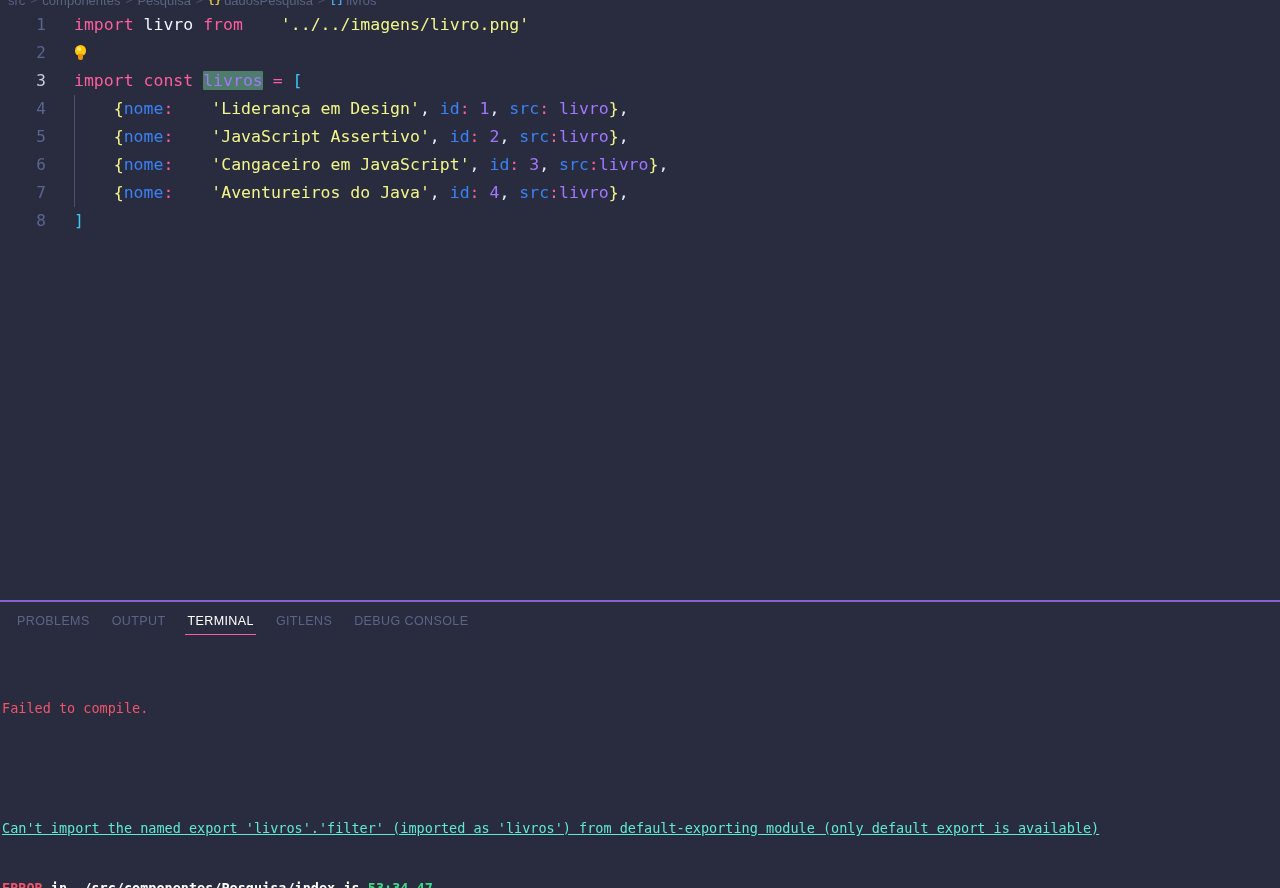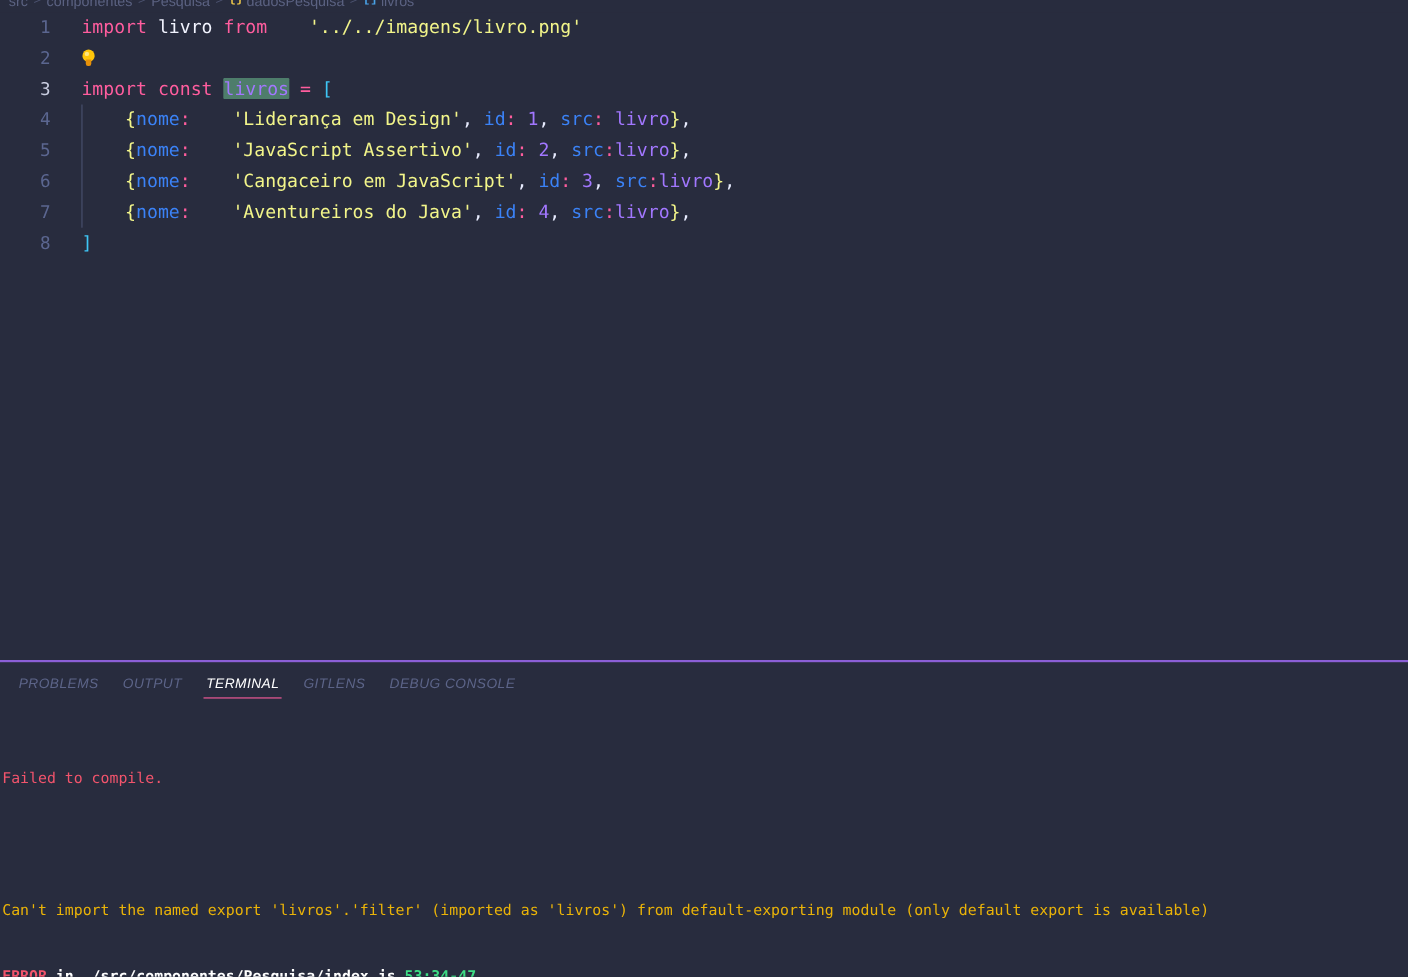--- a/index.html
+++ b/index.html
@@ -170,21 +170,20 @@
   }
   .ptab {
     position: relative;
     font-family: "Liberation Sans", sans-serif;
     font-size: 12.5px;
     letter-spacing: 0.4px;
     color: #5c6488;
     padding: 0 11px 7px 11px;
     cursor: pointer;
     white-space: nowrap;
-    font-style: italic;
   }
   .ptab.active { color: #ffffff; }
   .ptab.active::after {
     content: "";
     position: absolute;
     left: 9px; right: 9px;
     bottom: 0;
     height: 1.5px;
     background: #ff5d9e;
   }
@@ -197,21 +196,21 @@
     line-height: 20px;
     color: #d8dbe8;
     white-space: pre;
   }
   .trow { height: 20px; padding-left: 2px; white-space: pre; }
   .trow.blank { height: 20px; }
   .term-red     { color: #f2546c; }
   .term-err     { color: #f2546c; font-weight: bold; }
   .term-white-b { color: #ffffff; font-weight: bold; }
   .term-green   { color: #3ddc84; font-weight: bold; }
-  .term-plain   { color: #eab308; }
+  .term-plain   { color: #5eead4; text-decoration: underline; }
 </style>
 </head>
 <body>
 
 <div id="vscode-window">
 
   <div id="breadcrumb">
     <span class="crumb">
       <span>src</span>
     </span>

